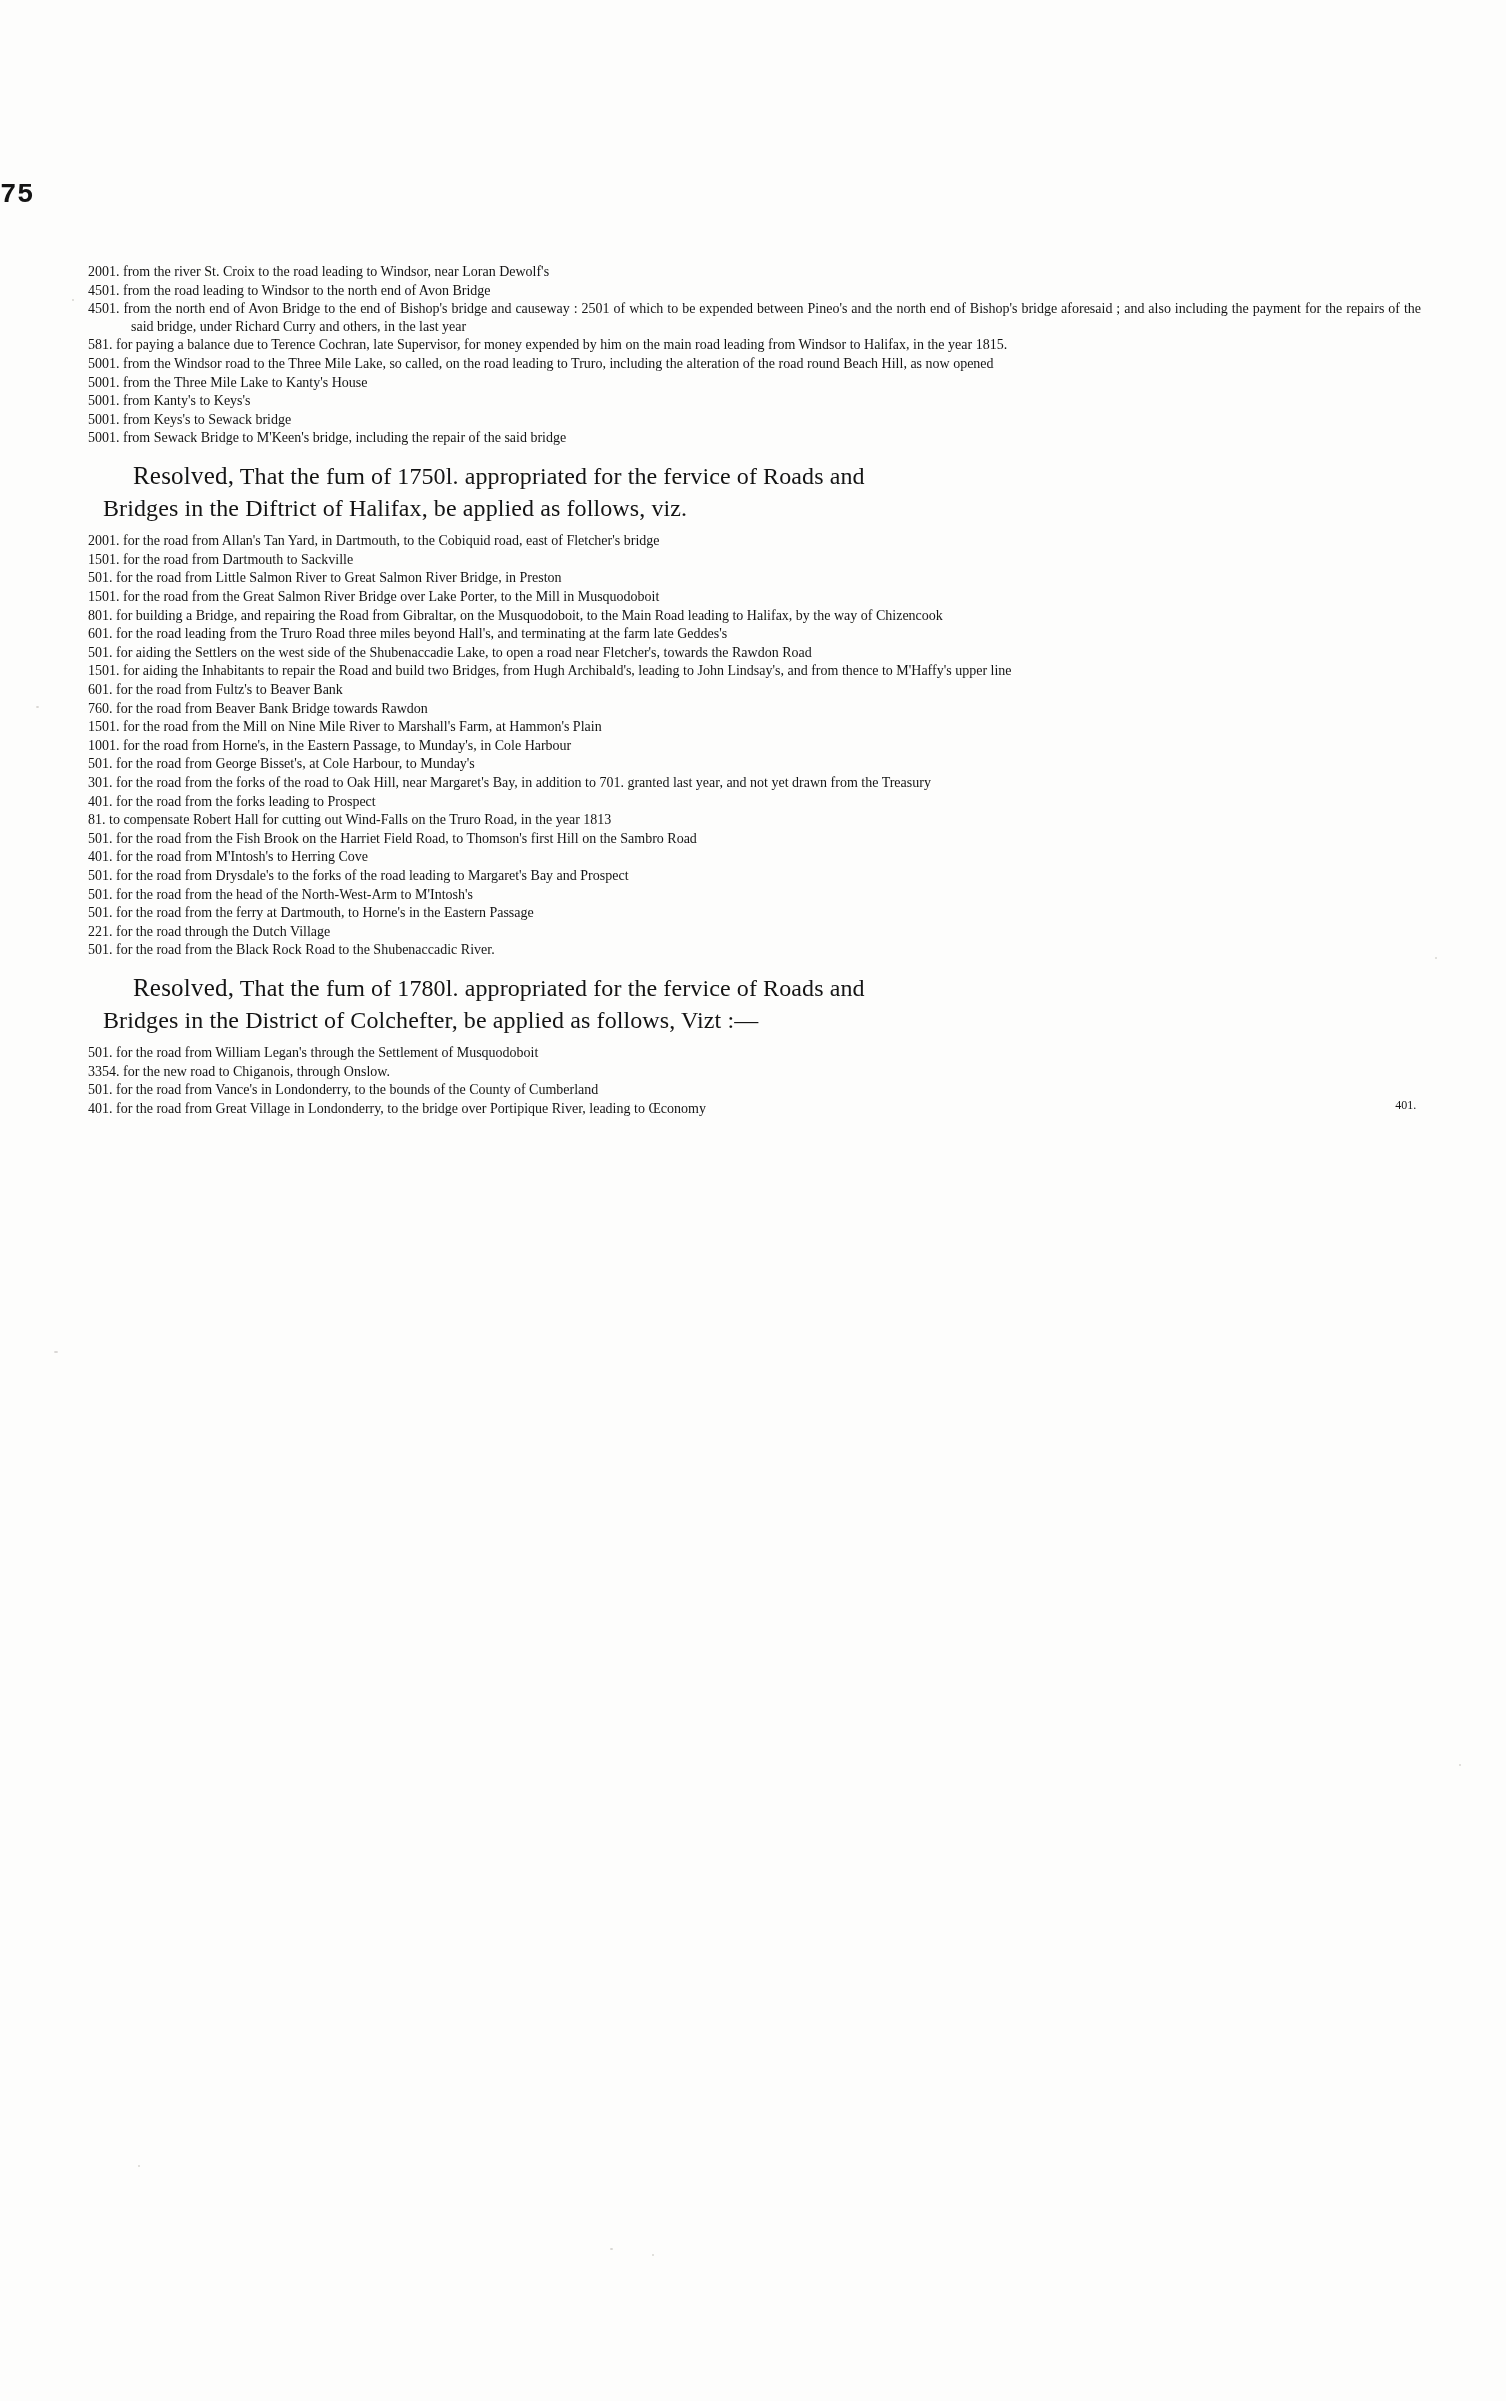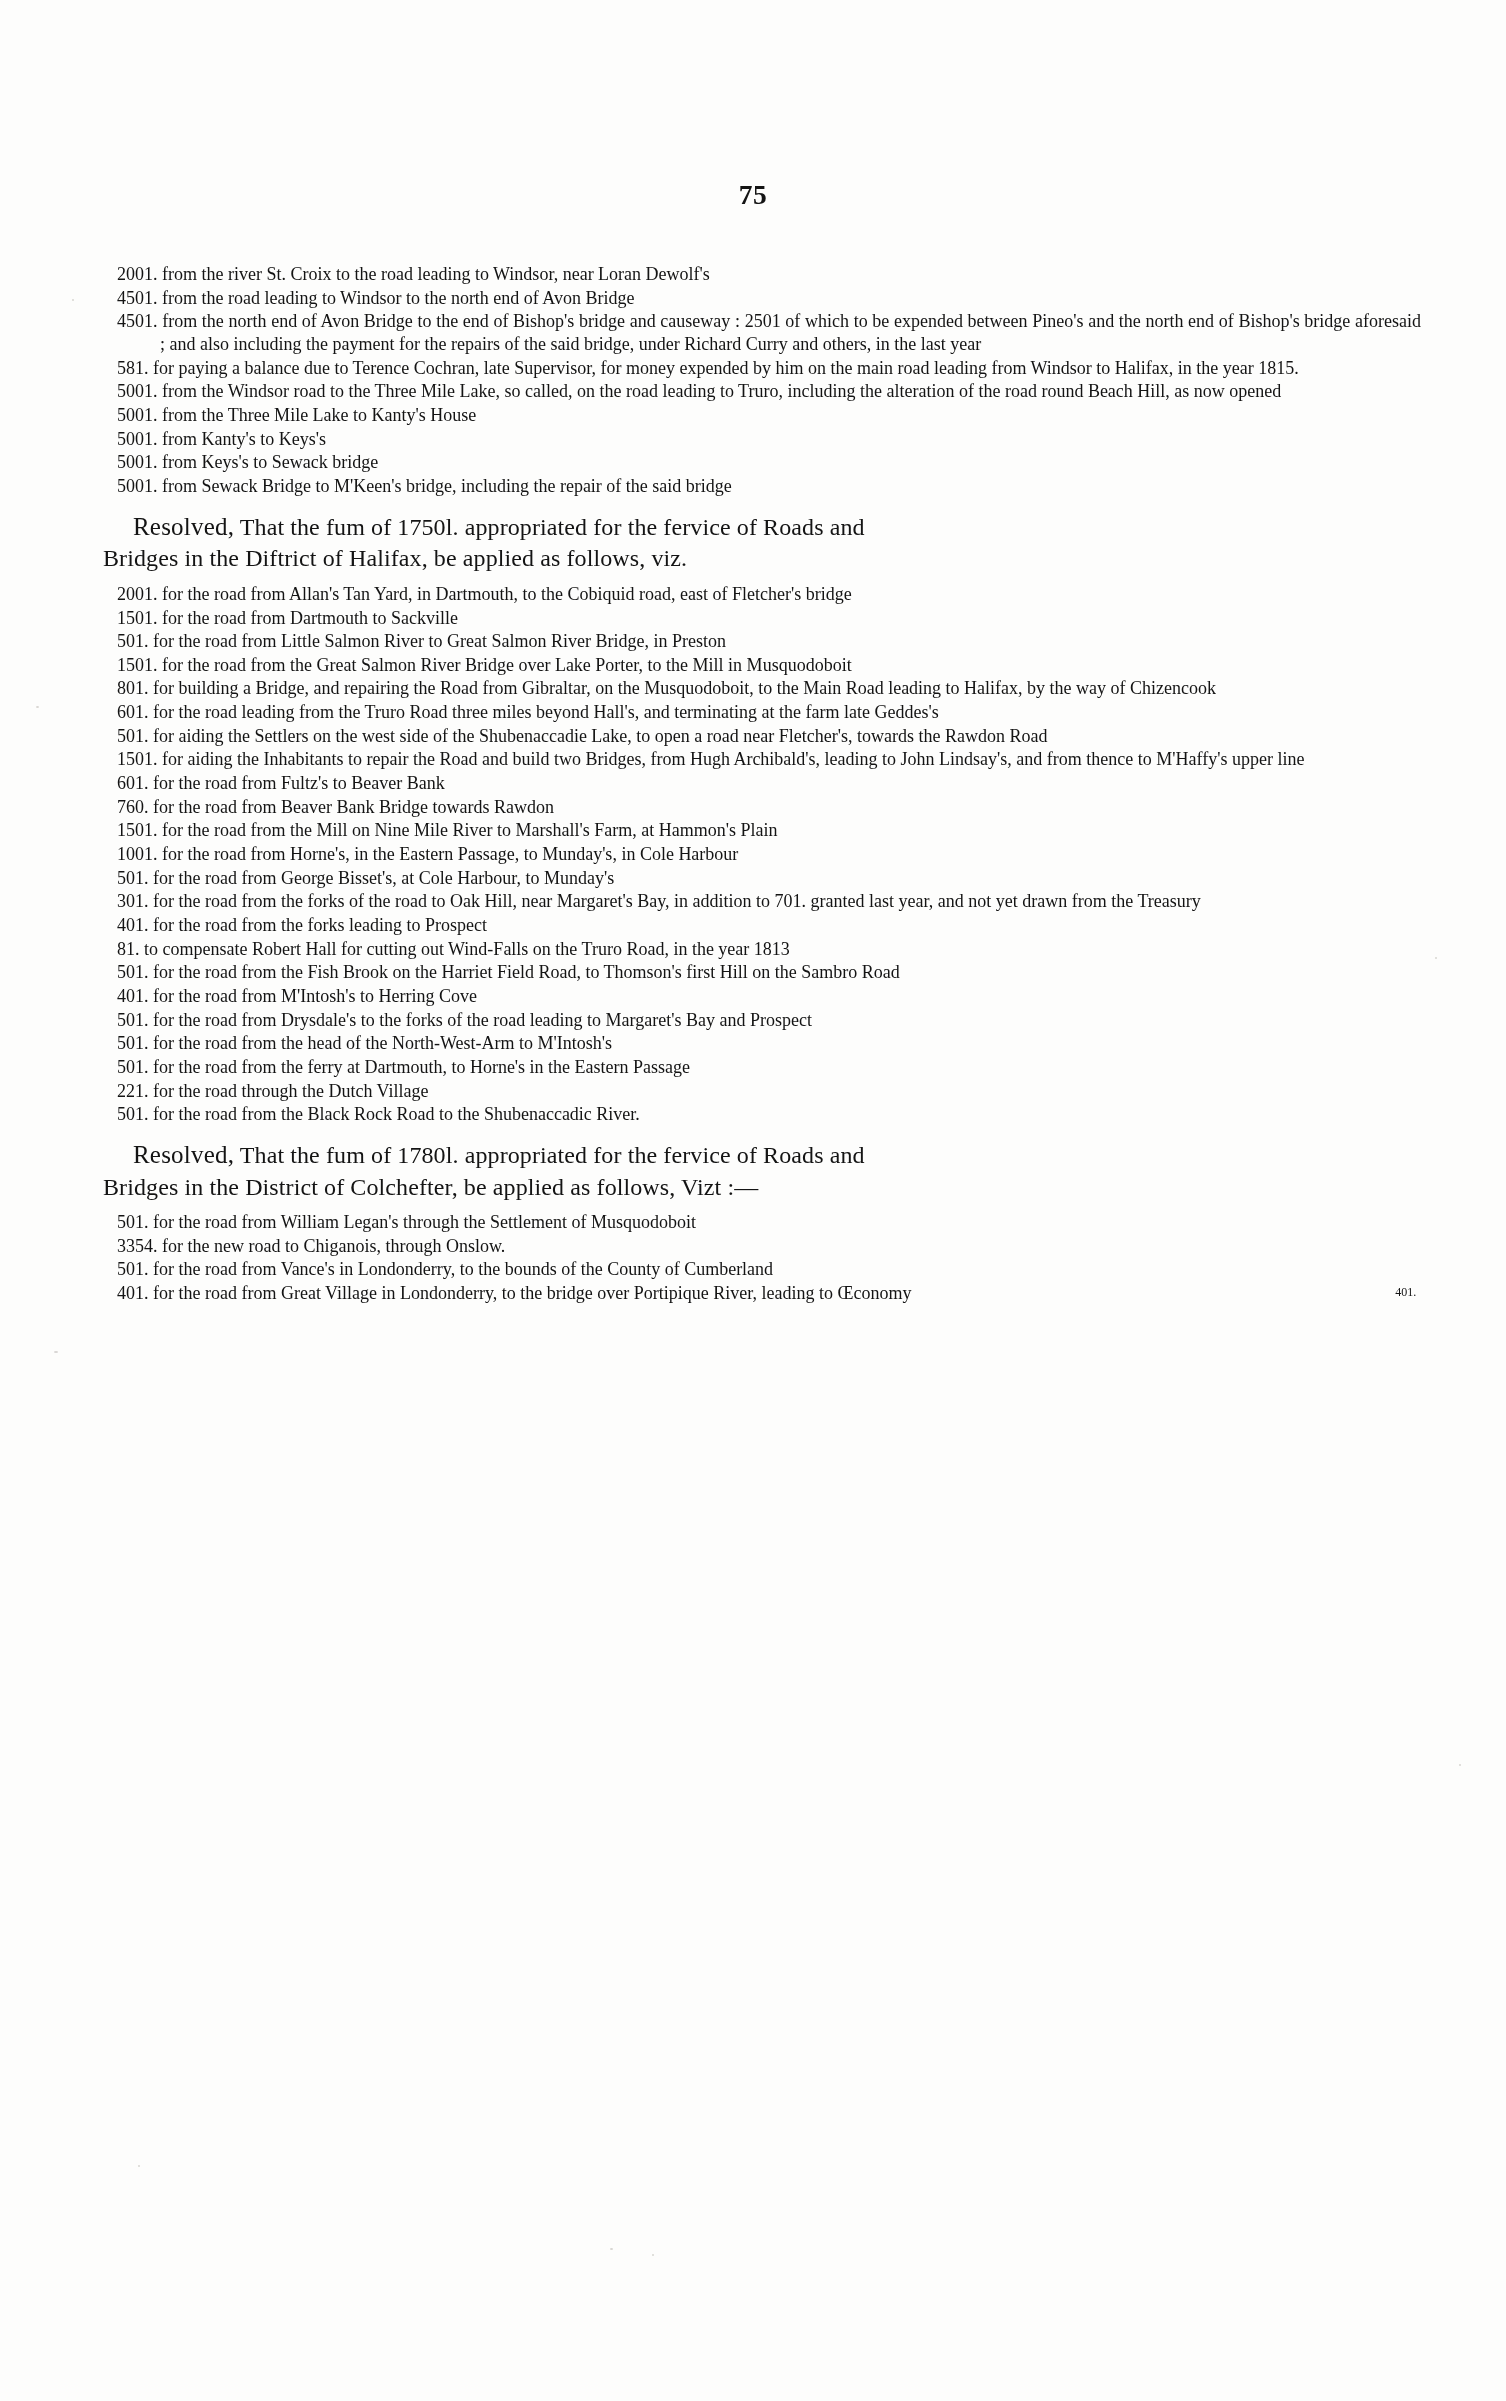--- a/index.html
+++ b/index.html
@@ -21,41 +21,39 @@
     top: 0;
     width: 1506px;
     height: 2401px;
     background: #fdfdfc;
   }
   .page-number {
     position: absolute;
     top: 179px;
     left: 0;
     width: 1506px;
-    text-align: center;
-    font-family: Liberation Serif, serif;
+    font-family: Liberation Mono, monospace;
     font-weight: bold;
     font-size: 27.5px;
     letter-spacing: 0.6px;
   }
   .content {
     position: absolute;
     top: 263px;
     left: 88px;
     width: 1333px;
   }
   .entry {
     position: relative;
-    font-size: 18px;
+    font-size: 14px;
     line-height: 1.265;
     text-align: justify;
     margin-bottom: 0.9px;
     padding-left: 43px;
     text-indent: -43px;
-    margin-left: 29px;
   }
   .resolved {
     font-size: 24px;
     line-height: 1.30;
     margin-top: 13px;
     margin-bottom: 8.4px;
     text-align: justify;
     letter-spacing: 0.1px;
   }
   .resolved .res-word {

